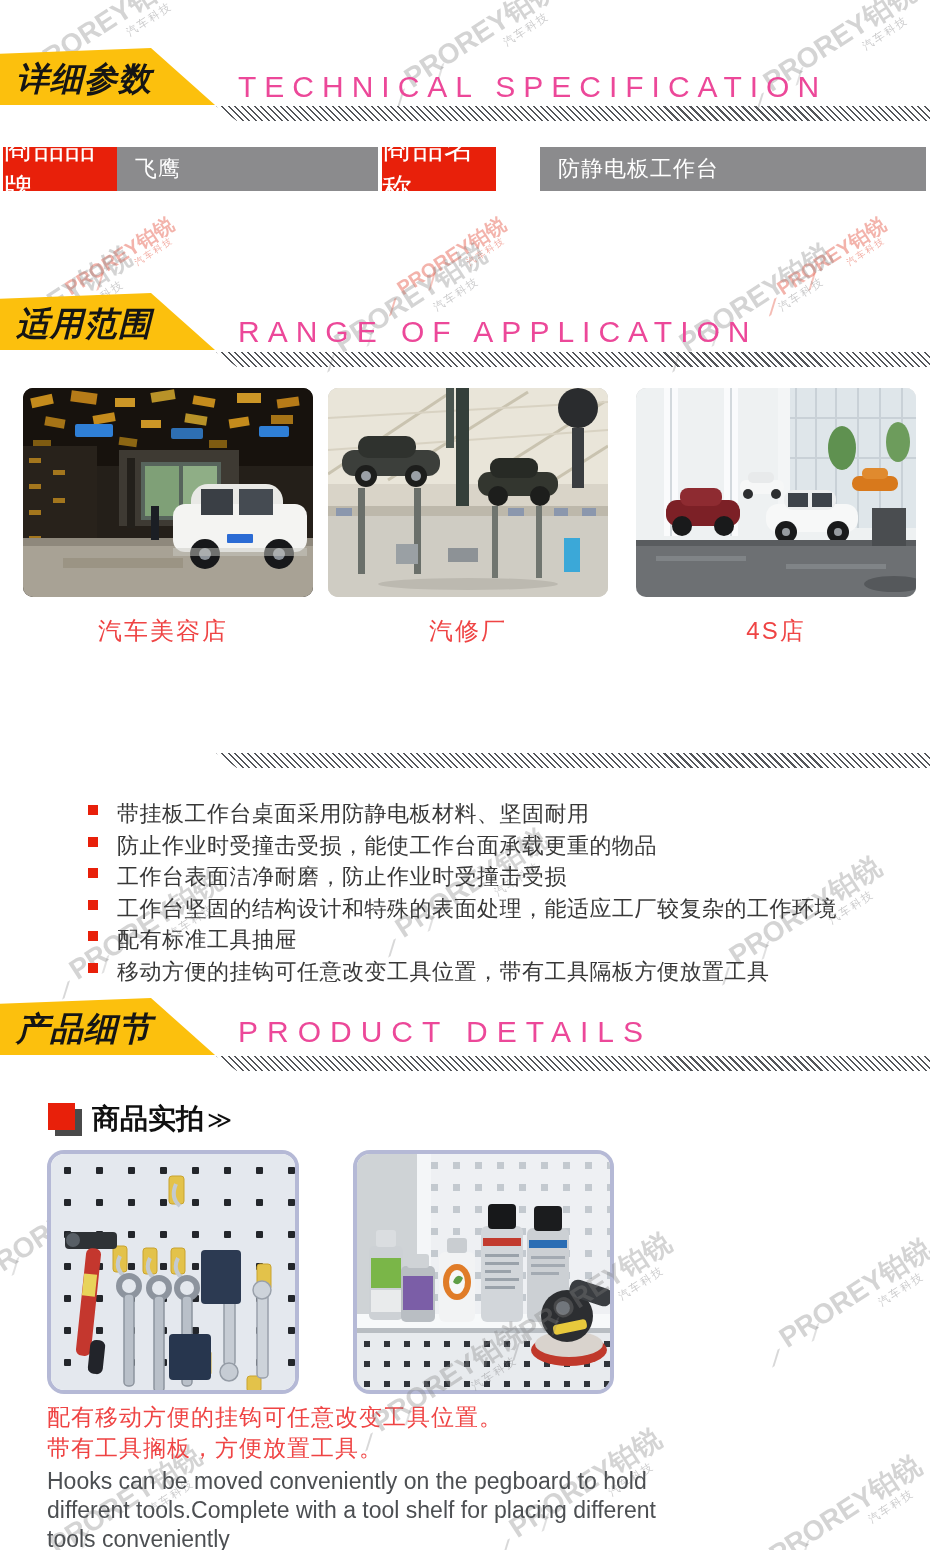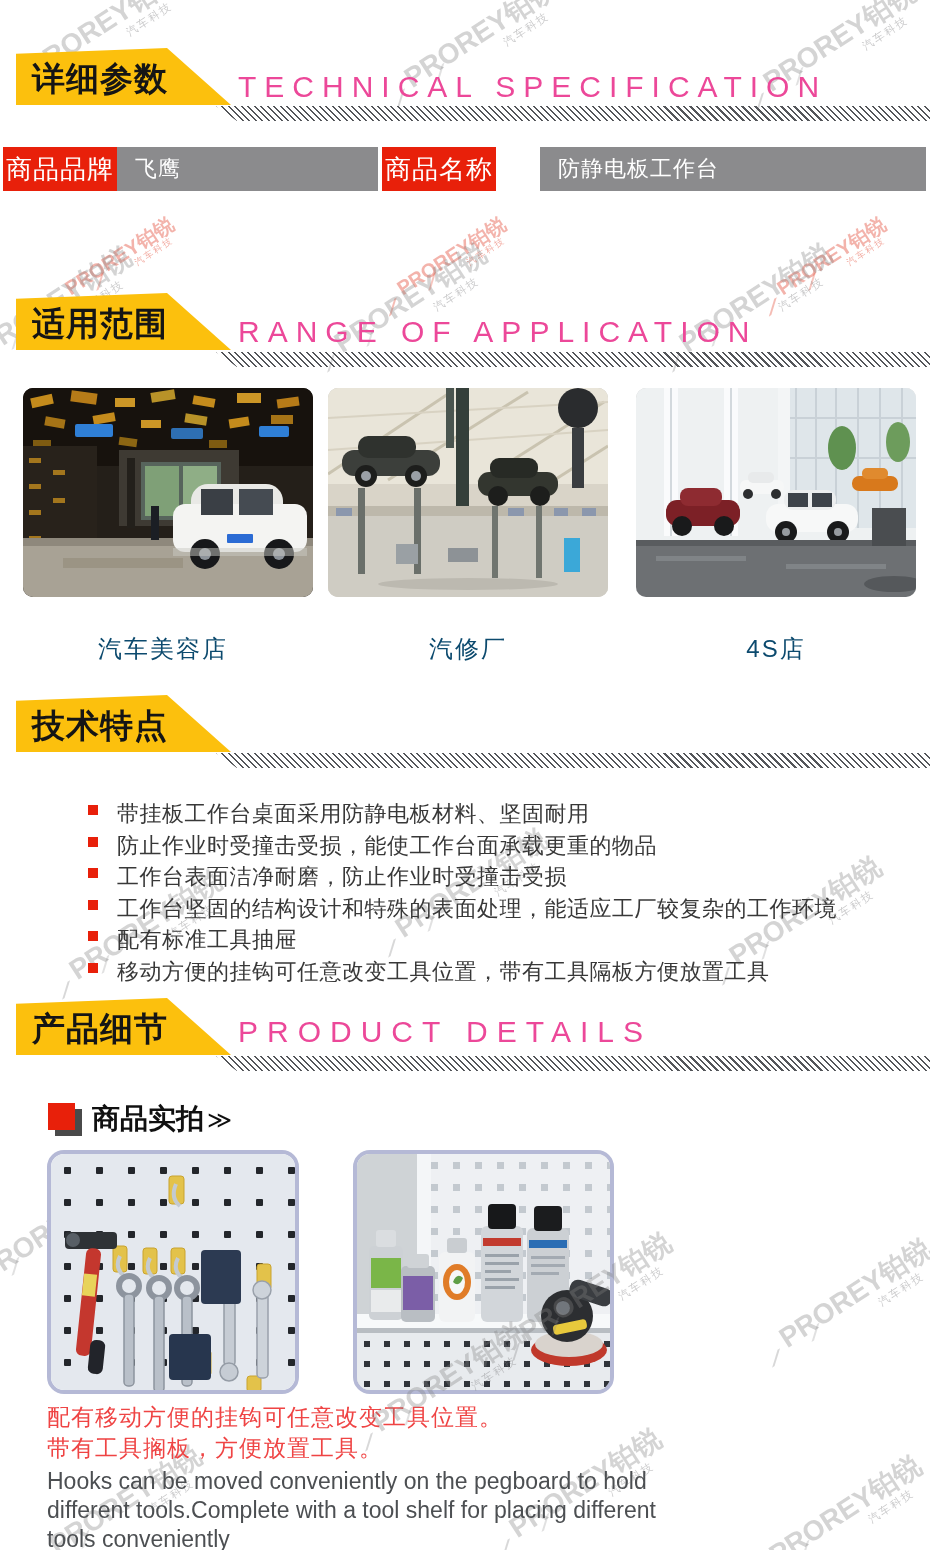--- a/index.html
+++ b/index.html
@@ -12,45 +12,45 @@
   .wm-main{font-weight:bold;font-size:28px;letter-spacing:0;color:rgba(128,128,130,.34);white-space:nowrap;}
   .wm-sub{display:block;font-size:11px;margin:-5px 0 0 102px;letter-spacing:2px;color:rgba(128,128,130,.42);}
   .wm-slash{position:absolute;left:-16px;top:24px;width:44px;height:12px;
             border-left:3px solid rgba(128,128,130,.30);border-right:3px solid rgba(128,128,130,.24);
             transform:skewX(-50deg);}
   .wm-red .wm-main{color:rgba(226,66,44,.40);font-size:20px;}
   .wm-red .wm-sub{color:rgba(226,66,44,.45);font-size:9px;margin-left:72px;}
   .wm-red .wm-slash{border-left-color:rgba(226,66,44,.35);border-right-color:rgba(226,66,44,.3);top:18px;}
 
   
-  .banner{position:absolute;left:16px;width:215px;height:57px;background:var(--yellow,#fcc00d);
-          clip-path:polygon(0 10%,151px 0,100% 100%,0 100%);z-index:2;}
+  .banner{position:absolute;left:0;width:215px;height:57px;background:var(--yellow,#fcc00d);
+          clip-path:polygon(0 10%,151px 0,100% 100%,0 100%);z-index:2;font-style:italic;}
   .banner span{position:absolute;left:16px;top:50%;transform:translateY(-44%);
                font-size:33px;font-weight:bold;color:#151515;letter-spacing:1px;white-space:nowrap;}
   .sec-en{position:absolute;left:238px;font-size:30px;font-weight:300;color:#ec4899;
           letter-spacing:8px;white-space:nowrap;z-index:2;}
   .stripe{position:absolute;left:216px;right:0;height:15px;z-index:2;
           background:repeating-linear-gradient(45deg,#54565a 0 1.5px,transparent 1.5px 4.6px);
           clip-path:polygon(0 0,100% 0,100% 100%,21px 100%);}
 
   
   .spec-table{position:absolute;left:3px;top:147px;width:923px;z-index:2;}
   .spec-row{display:flex;height:44px;margin-bottom:4px;}
-  .spec-label{width:114px;background:var(--red,#e8200a);color:#fff;font-size:26px;
+  .spec-label{width:114px;background:var(--red,#e8200a);color:#fff;font-size:30px;
               display:flex;align-items:center;justify-content:center;letter-spacing:1px;flex:none;}
   .spec-value{background:var(--gray,#8b8b8d);color:#fff;font-size:22px;display:flex;align-items:center;
               padding-left:18px;letter-spacing:1px;}
   .v1{width:243px;flex:none;margin-right:4px;}
   .v2{flex:1;margin-left:44px;}
 
   
   .app-fig{position:absolute;top:388px;width:280px;margin:0;z-index:2;}
   .app-fig .imgbox{width:280px;height:209px;border-radius:10px;overflow:hidden;background:#ccc;}
   .app-fig svg{display:block;}
-  .app-fig figcaption{margin-top:36px;text-align:center;font-size:24px;color:#0c4a6e;letter-spacing:2px;}
+  .app-fig figcaption{margin-top:18px;text-align:center;font-size:24px;color:#ef4444;letter-spacing:2px;}
   .f1{left:23px;} .f1 .imgbox{width:290px;} .f2{left:328px;} .f3{left:627px;padding-left:9px;}
 
   
   .char-list{position:absolute;left:72px;top:783px;z-index:2;list-style:none;margin:16px;padding:0;}
   .char-list li{display:flex;align-items:flex-start;height:31.5px;}
   .char-bullet{flex:none;width:10px;height:10px;background:var(--red,#e8200a);margin:6px 19px 0 0;}
   .char-text{font-size:22px;color:#383838;letter-spacing:.5px;white-space:nowrap;}
 
   
   .shot-head{position:absolute;left:48px;top:1100px;z-index:2;height:40px;}
@@ -267,23 +267,20 @@
             <rect x="20" y="168" width="90" height="5"></rect>
             <rect x="150" y="176" width="100" height="5"></rect>
           </g>
         <rect x="236" y="120" width="34" height="38" fill="#4a4d50"></rect>
         <ellipse cx="258" cy="196" rx="30" ry="8" fill="#55585b"></ellipse>
       </svg>
     </div>
     <figcaption>4S店</figcaption>
   </figure>
 
-  <div class="banner" style="top:695px">
-    <span>技术特点</span>
-  </div>
   <div class="stripe" style="top:753px"></div>
 
   <ul class="char-list">
     <li>
         <span class="char-bullet"></span>
         <span class="char-text">带挂板工作台桌面采用防静电板材料、坚固耐用</span>
       </li>
     <li>
         <span class="char-bullet"></span>
         <span class="char-text">防止作业时受撞击受损，能使工作台面承载更重的物品</span>

